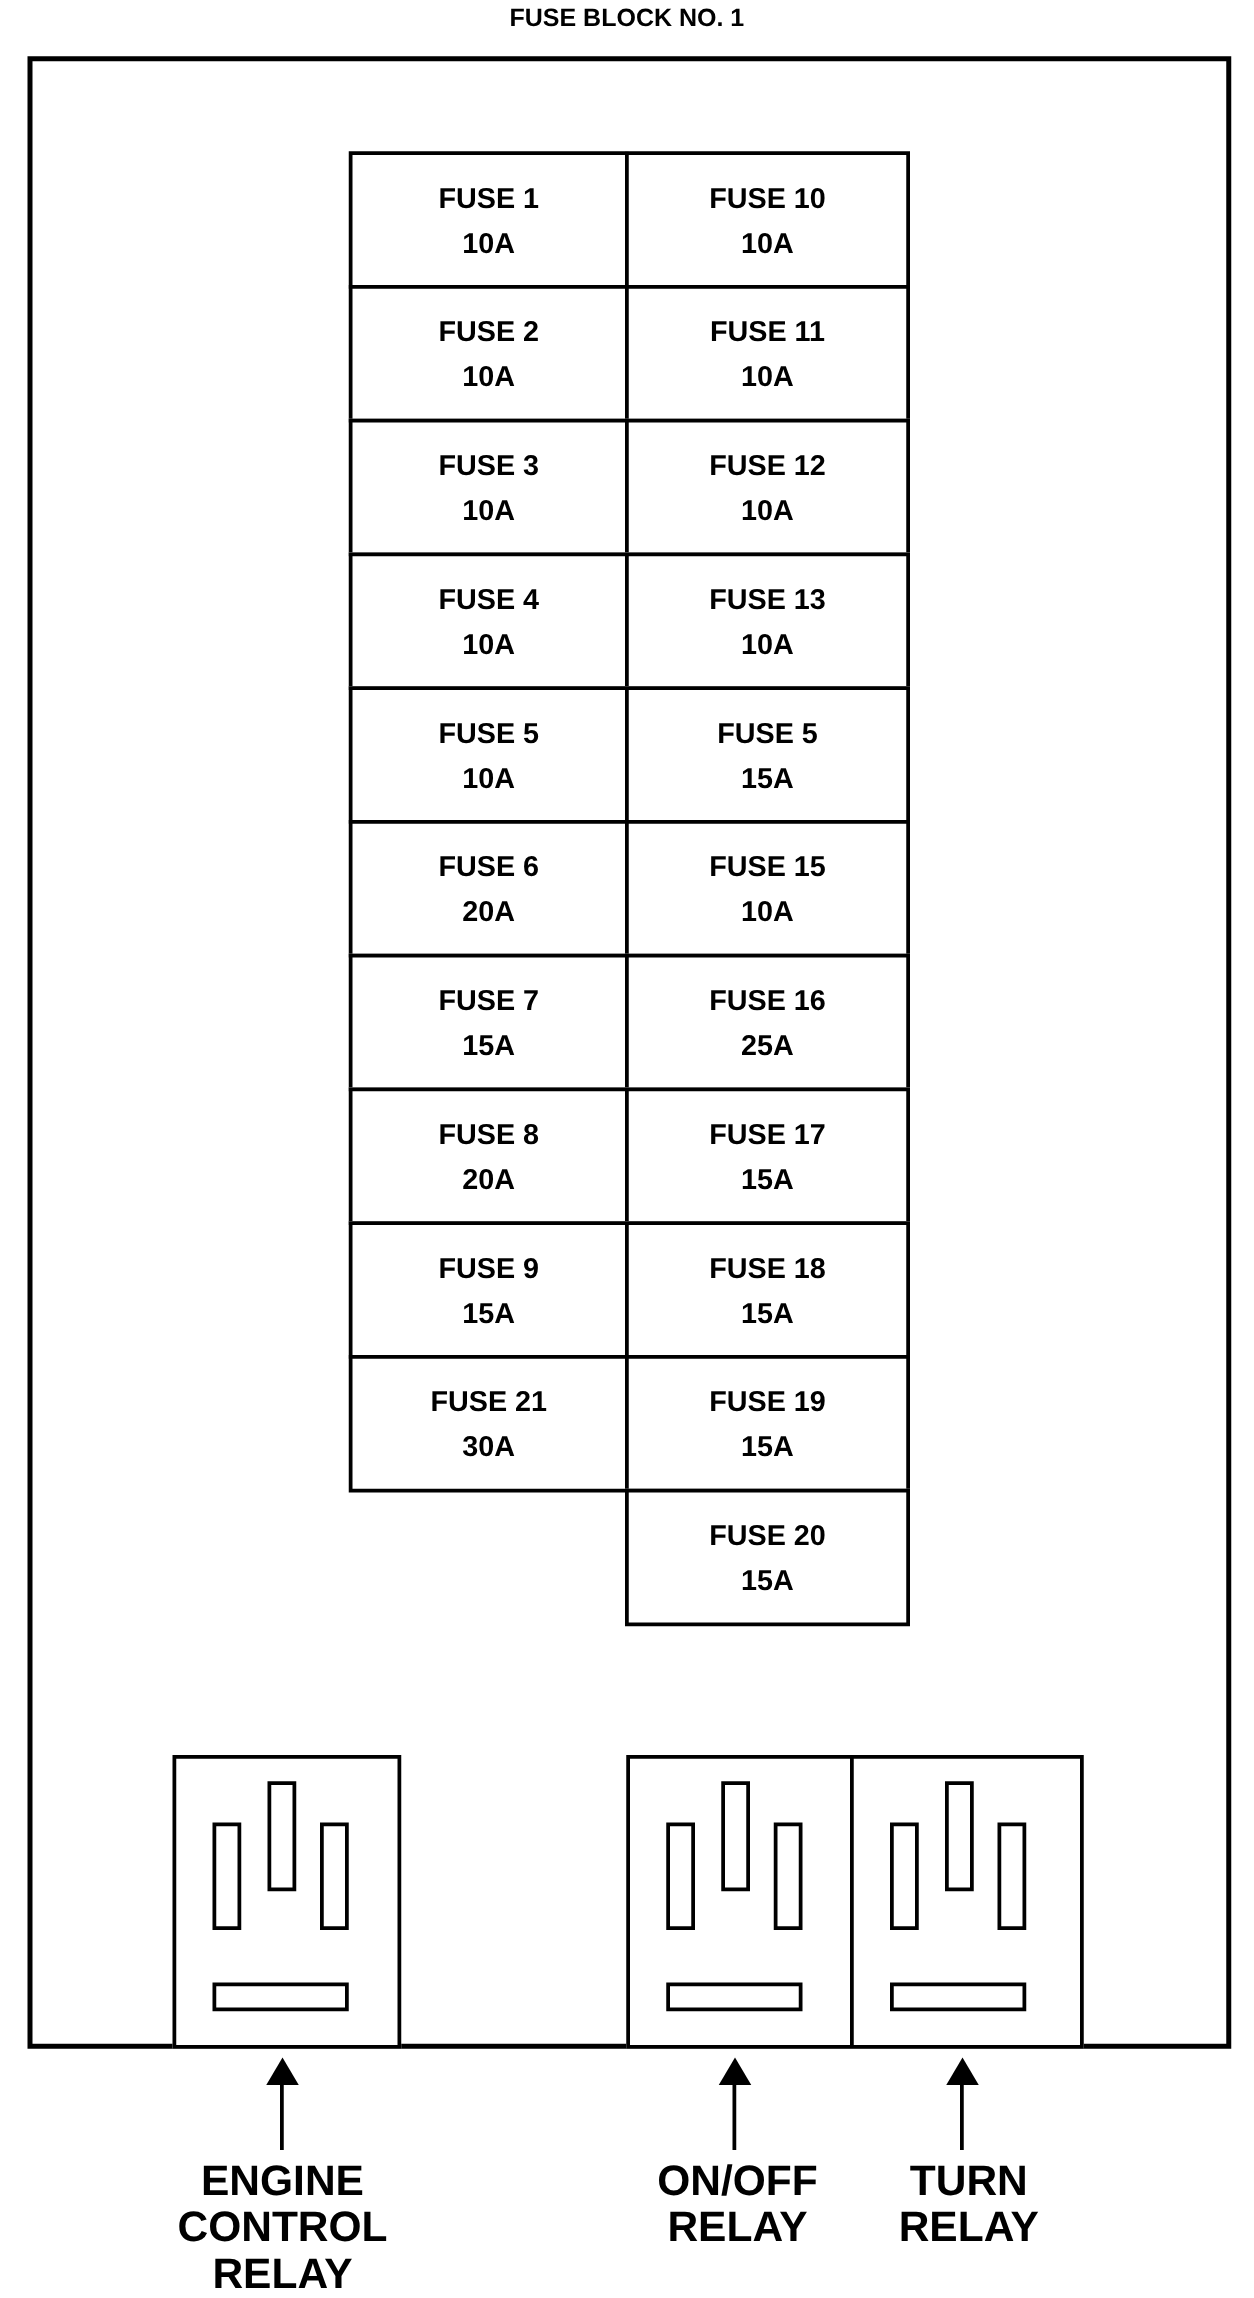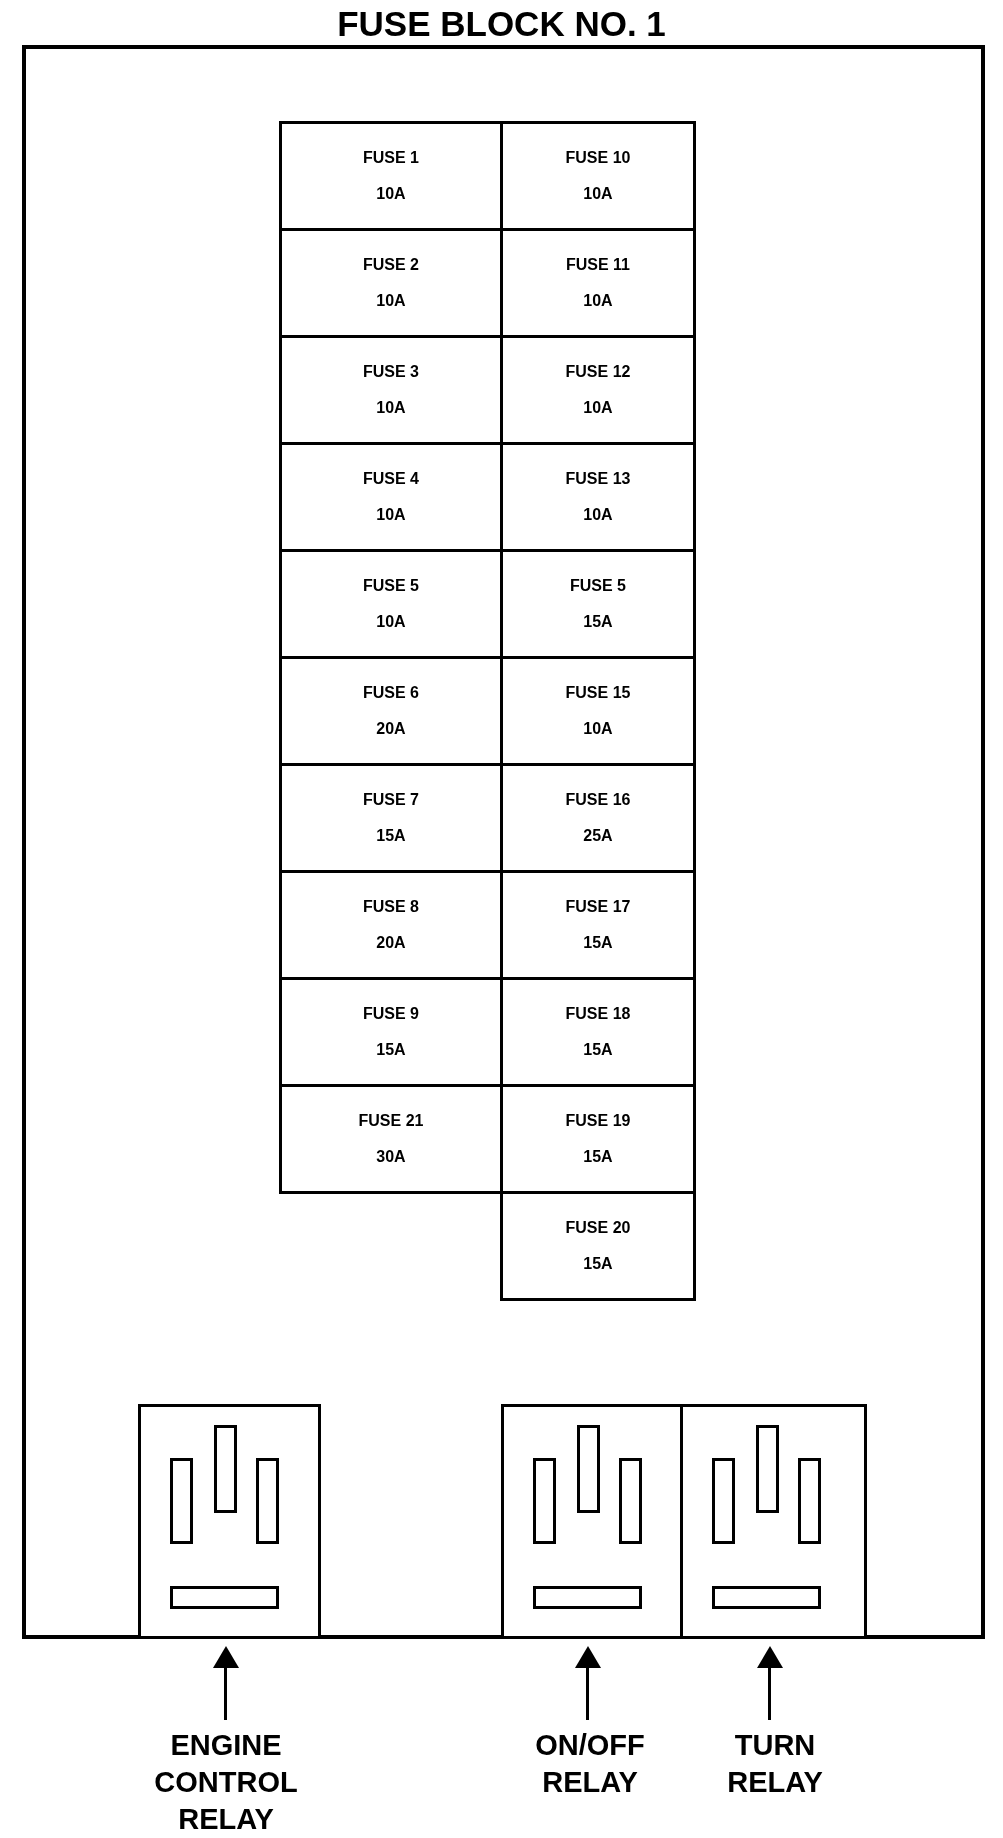--- a/index.html
+++ b/index.html
@@ -1,41 +1,41 @@
 <!DOCTYPE html>
 <html><head>
 <meta charset="utf-8">
 <style>
   html,body{margin:0;padding:0;background:#ffffff;}
   body{width:1003px;height:1838px;position:relative;overflow:hidden;
        font-family:"Liberation Sans",sans-serif;color:#000;}
   .title{position:absolute;left:0;top:4px;width:1003px;text-align:center;
-         font-size:35px;font-weight:bold;letter-spacing:0px;}
+         font-size:20px;font-weight:bold;letter-spacing:0px;}
   .outline{position:absolute;left:22px;top:45px;width:963px;height:1594px;
            border:4px solid #000;box-sizing:border-box;background:#fff;}
   .fuse-cell{position:absolute;border:3px solid #000;box-sizing:border-box;
              background:#fff;display:flex;flex-direction:column;align-items:center;
-             justify-content:center;font-weight:bold;font-size:16px;line-height:36px;
+             justify-content:center;font-weight:bold;font-size:23px;line-height:36px;
              text-align:center;}
   .fuse-cell.colL{left:279px;width:224px;height:110px;}
-  .fuse-cell.colR{left:500px;width:196px;height:110px;}
+  .fuse-cell.colR{left:500px;width:228px;height:110px;}
   .relay-box{position:absolute;top:1404px;height:235px;border:3px solid #000;
              box-sizing:border-box;background:#fff;}
   .pin{position:absolute;border:3px solid #000;box-sizing:border-box;background:#fff;}
   .pin.left{left:29px;top:51px;width:23px;height:86px;}
   .pin.mid{left:73px;top:18px;width:23px;height:88px;}
   .pin.right{left:115px;top:51px;width:23px;height:86px;}
   .slot{position:absolute;left:29px;top:179px;width:109px;height:23px;
         border:3px solid #000;box-sizing:border-box;background:#fff;}
   .arrow-head{position:absolute;width:0;height:0;top:1646px;
               border-left:13px solid transparent;border-right:13px solid transparent;
               border-bottom:22px solid #000;}
   .arrow-stem{position:absolute;width:3px;height:53px;top:1667px;background:#000;}
   .relay-label{position:absolute;top:1727px;width:240px;text-align:center;
-               font-size:29px;font-weight:bold;line-height:37px;}
+               font-size:34px;font-weight:bold;line-height:37px;}
   .relay-label span{display:block;}
 </style>
 </head>
 <body>
 
 <div class="title">FUSE BLOCK NO. 1</div>
 
 <div class="outline"></div>
 
 <div>

